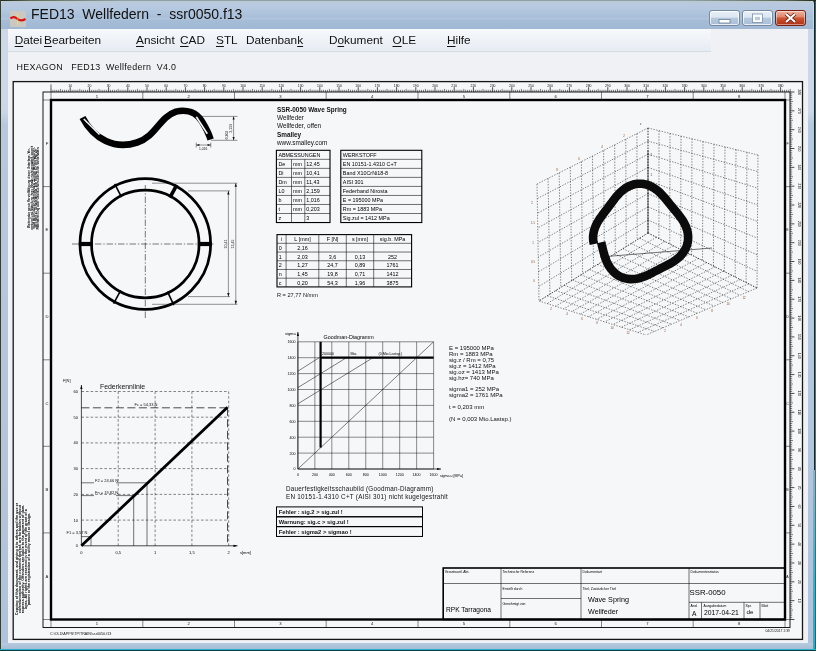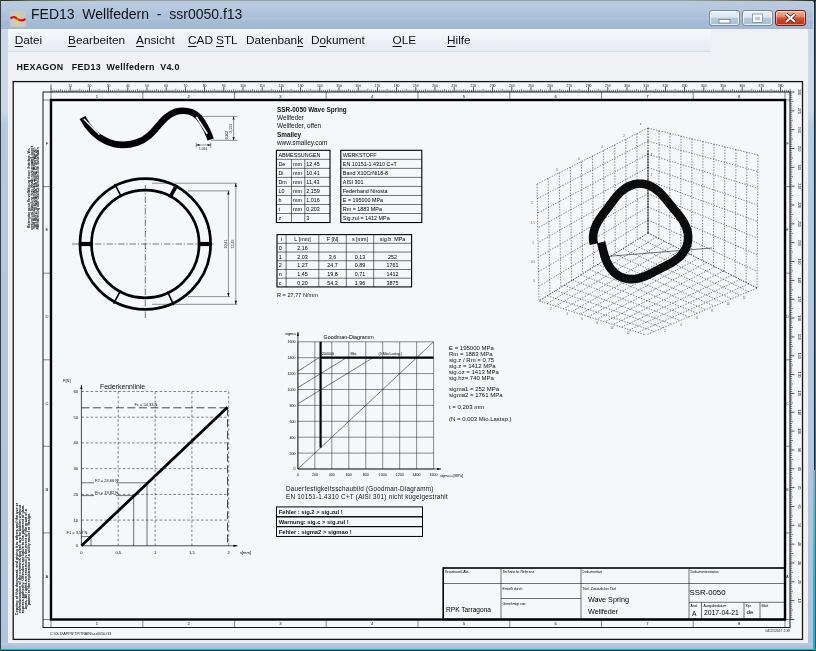--- a/index.html
+++ b/index.html
@@ -4,21 +4,21 @@
 html,body{margin:0;padding:0;width:816px;height:651px;overflow:hidden;background:#10272b;}
 *{box-sizing:border-box;}
 body{font-family:"Liberation Sans", sans-serif;position:relative;}
 #frame{position:absolute;left:0;top:0;width:814px;height:650px;background:linear-gradient(180deg,#ccd8e7 0px,#ccd8e7 110px,#b6c9df 125px,#b0c3dc 100%);border-radius:4px 4px 0 0;}
 #frame::before{content:"";position:absolute;left:1px;top:1px;right:1px;height:28px;border-radius:3.5px 3.5px 0 0;background:linear-gradient(180deg,#bdccc2 0,#bac9e0 2px,#b4c8df 8px,#a9bfd9 16px,#b2c6dd 18px,#a6bdd7 19px,#9fb8d3 29px);}
 #titletext{position:absolute;left:31px;top:0;height:16px;line-height:29px;font-size:14px;color:#111;z-index:3;white-space:pre;}
 #appicon{position:absolute;left:10px;top:11px;width:16px;height:16px;background:#cbc8c2;z-index:3;}
 #client{position:absolute;left:8px;top:29px;width:799.5px;height:614px;background:#eff1f4;}
 #menubar{position:absolute;left:8px;top:29px;width:703px;height:23px;background:linear-gradient(180deg,#f7f9fb 0,#edf1f6 60%,#e7ecf3 100%);border-bottom:1px solid #d4dce7;z-index:2;padding-left:16px;}
 .mi{position:absolute;top:0;height:23px;line-height:23px;font-size:11.8px;color:#111;white-space:pre;}
-#hexlabel{position:absolute;left:16.5px;top:61.5px;font-size:8.9px;letter-spacing:0.3px;color:#111;z-index:2;white-space:pre;font-weight:bold;}
+#hexlabel{position:absolute;left:16.5px;top:61.5px;font-size:8.9px;letter-spacing:0.3px;color:#111;z-index:2;white-space:pre;}
 .btn{position:absolute;top:10px;width:31px;height:16px;border-radius:3px;z-index:4;}
 #bmin,#bmax{border:1px solid #768ba3;background:linear-gradient(180deg,#e9f0f8 0,#dbe6f2 45%,#b6c9dd 50%,#a9bfd6 100%);box-shadow:inset 0 0 0 1px rgba(255,255,255,.75);}
 #bmin{left:709px;}#bmax{left:742px;}
 #bclose{left:775px;border:1px solid #7c1e12;background:linear-gradient(180deg,#f0b39f 0,#e08a70 40%,#cf5835 50%,#c44424 70%,#ad3418 100%);box-shadow:inset 0 0 0 1px rgba(255,255,255,.45);}
 #svgmain{position:absolute;left:0;top:0;z-index:1;}
 #rightedge{position:absolute;right:0px;top:0;width:1.4px;height:651px;background:linear-gradient(180deg,#49565c 0,#5d757f 45%,#2b7e8c 80%,#11616f 100%);z-index:5;}
 #rightteal{position:absolute;right:1.4px;top:470px;width:1.3px;height:181px;background:linear-gradient(180deg,#8fb3c2 0,#2fb0c5 70%,#29aec4 100%);z-index:5;}
 #bottombar{position:absolute;left:0;top:643px;width:816px;height:8px;background:linear-gradient(180deg,#b7cbdf 0,#a9c0d7 60%,#9fb8d2 100%);z-index:4;}
 #bottomteal{position:absolute;left:0;top:648.6px;width:816px;height:1.6px;background:#2ab1c7;z-index:6;}
 #bottomdark{position:absolute;left:0;top:650.2px;width:816px;height:0.8px;background:#0d3d46;z-index:6;}
@@ -44,26 +44,26 @@
       <rect x="12" y="5.8" width="5" height="3.4" fill="#b9cadc"></rect>
       <rect x="9.5" y="3" width="10" height="8.5" fill="none" stroke="#69809a" stroke-width="0.7"></rect>
     </svg></div>
 <div class="btn" id="bclose"><svg width="29" height="14">
       <path d="M10,3 L19,11 M19,3 L10,11" stroke="#5e1508" stroke-width="3.6" fill="none"></path>
       <path d="M10,3 L19,11 M19,3 L10,11" stroke="#fff" stroke-width="2.1" fill="none"></path>
     </svg></div>
 <div id="client"></div>
 <div id="menubar">
     <span class="mi" style="left:6.699999999999999px"><u>D</u>atei</span>
-    <span class="mi" style="left:60px"><u>B</u>earbeiten</span>
+    <span class="mi" style="left:36px"><u>B</u>earbeiten</span>
     <span class="mi" style="left:128px"><u>A</u>nsicht</span>
-    <span class="mi" style="left:180px"><u>C</u>AD</span>
+    <span class="mi" style="left:172px"><u>C</u>AD</span>
     <span class="mi" style="left:208px"><u>S</u>TL</span>
     <span class="mi" style="left:238px">Datenban<u>k</u></span>
-    <span class="mi" style="left:303px">D<u>o</u>kument</span>
+    <span class="mi" style="left:321px">D<u>o</u>kument</span>
     <span class="mi" style="left:384.5px"><u>O</u>LE</span>
     <span class="mi" style="left:439px"><u>H</u>ilfe</span>
   </div>
 <div id="hexlabel">HEXAGON   FED13  Wellfedern  V4.0</div>
 <svg id="svgmain" width="816" height="651" viewBox="0 0 816 651">
 <g font-family="Liberation Sans, sans-serif" fill="#111">
 <rect x="13.2" y="81.6" width="789.3" height="557.8" fill="#f6f7f9" stroke="#161616" stroke-width="1.3"></rect>
 <path d="M52.92,92V89.8M54.84,92V89.8M56.76,92V89.8M58.68,92V89.8M60.60,92V88.9M62.52,92V89.8M64.44,92V89.8M66.36,92V89.8M68.28,92V89.8M72.12,92V89.8M74.04,92V89.8M75.96,92V89.8M77.88,92V89.8M79.80,92V88.9M81.72,92V89.8M83.64,92V89.8M85.56,92V89.8M87.48,92V89.8M91.32,92V89.8M93.24,92V89.8M95.16,92V89.8M97.08,92V89.8M99.00,92V88.9M100.92,92V89.8M102.84,92V89.8M104.76,92V89.8M106.68,92V89.8M110.52,92V89.8M112.44,92V89.8M114.36,92V89.8M116.28,92V89.8M118.20,92V88.9M120.12,92V89.8M122.04,92V89.8M123.96,92V89.8M125.88,92V89.8M129.72,92V89.8M131.64,92V89.8M133.56,92V89.8M135.48,92V89.8M137.40,92V88.9M139.32,92V89.8M141.24,92V89.8M143.16,92V89.8M145.08,92V89.8M148.92,92V89.8M150.84,92V89.8M152.76,92V89.8M154.68,92V89.8M156.60,92V88.9M158.52,92V89.8M160.44,92V89.8M162.36,92V89.8M164.28,92V89.8M168.12,92V89.8M170.04,92V89.8M171.96,92V89.8M173.88,92V89.8M175.80,92V88.9M177.72,92V89.8M179.64,92V89.8M181.56,92V89.8M183.48,92V89.8M187.32,92V89.8M189.24,92V89.8M191.16,92V89.8M193.08,92V89.8M195.00,92V88.9M196.92,92V89.8M198.84,92V89.8M200.76,92V89.8M202.68,92V89.8M206.52,92V89.8M208.44,92V89.8M210.36,92V89.8M212.28,92V89.8M214.20,92V88.9M216.12,92V89.8M218.04,92V89.8M219.96,92V89.8M221.88,92V89.8M225.72,92V89.8M227.64,92V89.8M229.56,92V89.8M231.48,92V89.8M233.40,92V88.9M235.32,92V89.8M237.24,92V89.8M239.16,92V89.8M241.08,92V89.8M244.92,92V89.8M246.84,92V89.8M248.76,92V89.8M250.68,92V89.8M252.60,92V88.9M254.52,92V89.8M256.44,92V89.8M258.36,92V89.8M260.28,92V89.8M264.12,92V89.8M266.04,92V89.8M267.96,92V89.8M269.88,92V89.8M271.80,92V88.9M273.72,92V89.8M275.64,92V89.8M277.56,92V89.8M279.48,92V89.8M283.32,92V89.8M285.24,92V89.8M287.16,92V89.8M289.08,92V89.8M291.00,92V88.9M292.92,92V89.8M294.84,92V89.8M296.76,92V89.8M298.68,92V89.8M302.52,92V89.8M304.44,92V89.8M306.36,92V89.8M308.28,92V89.8M310.20,92V88.9M312.12,92V89.8M314.04,92V89.8M315.96,92V89.8M317.88,92V89.8M321.72,92V89.8M323.64,92V89.8M325.56,92V89.8M327.48,92V89.8M329.40,92V88.9M331.32,92V89.8M333.24,92V89.8M335.16,92V89.8M337.08,92V89.8M340.92,92V89.8M342.84,92V89.8M344.76,92V89.8M346.68,92V89.8M348.60,92V88.9M350.52,92V89.8M352.44,92V89.8M354.36,92V89.8M356.28,92V89.8M360.12,92V89.8M362.04,92V89.8M363.96,92V89.8M365.88,92V89.8M367.80,92V88.9M369.72,92V89.8M371.64,92V89.8M373.56,92V89.8M375.48,92V89.8M379.32,92V89.8M381.24,92V89.8M383.16,92V89.8M385.08,92V89.8M387.00,92V88.9M388.92,92V89.8M390.84,92V89.8M392.76,92V89.8M394.68,92V89.8M398.52,92V89.8M400.44,92V89.8M402.36,92V89.8M404.28,92V89.8M406.20,92V88.9M408.12,92V89.8M410.04,92V89.8M411.96,92V89.8M413.88,92V89.8M417.72,92V89.8M419.64,92V89.8M421.56,92V89.8M423.48,92V89.8M425.40,92V88.9M427.32,92V89.8M429.24,92V89.8M431.16,92V89.8M433.08,92V89.8M436.92,92V89.8M438.84,92V89.8M440.76,92V89.8M442.68,92V89.8M444.60,92V88.9M446.52,92V89.8M448.44,92V89.8M450.36,92V89.8M452.28,92V89.8M456.12,92V89.8M458.04,92V89.8M459.96,92V89.8M461.88,92V89.8M463.80,92V88.9M465.72,92V89.8M467.64,92V89.8M469.56,92V89.8M471.48,92V89.8M475.32,92V89.8M477.24,92V89.8M479.16,92V89.8M481.08,92V89.8M483.00,92V88.9M484.92,92V89.8M486.84,92V89.8M488.76,92V89.8M490.68,92V89.8M494.52,92V89.8M496.44,92V89.8M498.36,92V89.8M500.28,92V89.8M502.20,92V88.9M504.12,92V89.8M506.04,92V89.8M507.96,92V89.8M509.88,92V89.8M513.72,92V89.8M515.64,92V89.8M517.56,92V89.8M519.48,92V89.8M521.40,92V88.9M523.32,92V89.8M525.24,92V89.8M527.16,92V89.8M529.08,92V89.8M532.92,92V89.8M534.84,92V89.8M536.76,92V89.8M538.68,92V89.8M540.60,92V88.9M542.52,92V89.8M544.44,92V89.8M546.36,92V89.8M548.28,92V89.8M552.12,92V89.8M554.04,92V89.8M555.96,92V89.8M557.88,92V89.8M559.80,92V88.9M561.72,92V89.8M563.64,92V89.8M565.56,92V89.8M567.48,92V89.8M571.32,92V89.8M573.24,92V89.8M575.16,92V89.8M577.08,92V89.8M579.00,92V88.9M580.92,92V89.8M582.84,92V89.8M584.76,92V89.8M586.68,92V89.8M590.52,92V89.8M592.44,92V89.8M594.36,92V89.8M596.28,92V89.8M598.20,92V88.9M600.12,92V89.8M602.04,92V89.8M603.96,92V89.8M605.88,92V89.8M609.72,92V89.8M611.64,92V89.8M613.56,92V89.8M615.48,92V89.8M617.40,92V88.9M619.32,92V89.8M621.24,92V89.8M623.16,92V89.8M625.08,92V89.8M628.92,92V89.8M630.84,92V89.8M632.76,92V89.8M634.68,92V89.8M636.60,92V88.9M638.52,92V89.8M640.44,92V89.8M642.36,92V89.8M644.28,92V89.8M648.12,92V89.8M650.04,92V89.8M651.96,92V89.8M653.88,92V89.8M655.80,92V88.9M657.72,92V89.8M659.64,92V89.8M661.56,92V89.8M663.48,92V89.8M667.32,92V89.8M669.24,92V89.8M671.16,92V89.8M673.08,92V89.8M675.00,92V88.9M676.92,92V89.8M678.84,92V89.8M680.76,92V89.8M682.68,92V89.8M686.52,92V89.8M688.44,92V89.8M690.36,92V89.8M692.28,92V89.8M694.20,92V88.9M696.12,92V89.8M698.04,92V89.8M699.96,92V89.8M701.88,92V89.8M705.72,92V89.8M707.64,92V89.8M709.56,92V89.8M711.48,92V89.8M713.40,92V88.9M715.32,92V89.8M717.24,92V89.8M719.16,92V89.8M721.08,92V89.8M724.92,92V89.8M726.84,92V89.8M728.76,92V89.8M730.68,92V89.8M732.60,92V88.9M734.52,92V89.8M736.44,92V89.8M738.36,92V89.8M740.28,92V89.8M744.12,92V89.8M746.04,92V89.8M747.96,92V89.8M749.88,92V89.8M751.80,92V88.9M753.72,92V89.8M755.64,92V89.8M757.56,92V89.8M759.48,92V89.8M763.32,92V89.8M765.24,92V89.8M767.16,92V89.8M769.08,92V89.8M771.00,92V88.9M772.92,92V89.8M774.84,92V89.8M776.76,92V89.8M778.68,92V89.8M782.52,92V89.8M784.44,92V89.8M786.36,92V89.8M788.28,92V89.8M790.20,92V88.9" stroke="#000" stroke-width="0.5" fill="none"></path>
 <path d="M51.00,92V87.2M70.20,92V87.2M89.40,92V87.2M108.60,92V87.2M127.80,92V87.2M147.00,92V87.2M166.20,92V87.2M185.40,92V87.2M204.60,92V87.2M223.80,92V87.2M243.00,92V87.2M262.20,92V87.2M281.40,92V87.2M300.60,92V87.2M319.80,92V87.2M339.00,92V87.2M358.20,92V87.2M377.40,92V87.2M396.60,92V87.2M415.80,92V87.2M435.00,92V87.2M454.20,92V87.2M473.40,92V87.2M492.60,92V87.2M511.80,92V87.2M531.00,92V87.2M550.20,92V87.2M569.40,92V87.2M588.60,92V87.2M607.80,92V87.2M627.00,92V87.2M646.20,92V87.2M665.40,92V87.2M684.60,92V87.2M703.80,92V87.2M723.00,92V87.2M742.20,92V87.2M761.40,92V87.2M780.60,92V87.2" stroke="#000" stroke-width="0.7" fill="none"></path>
 <g fill="#111" font-size="3.4">

